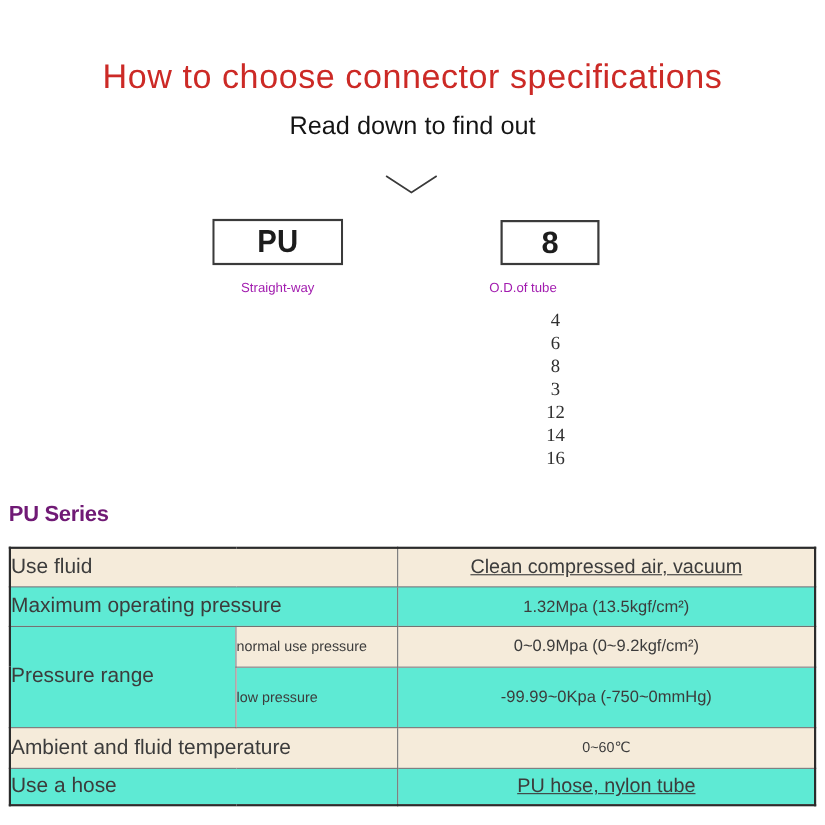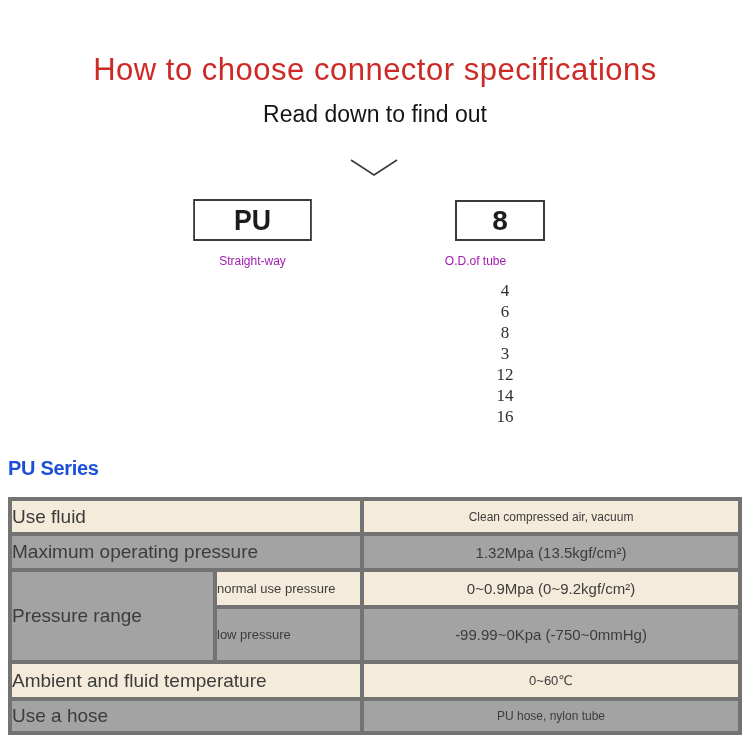--- a/index.html
+++ b/index.html
@@ -71,55 +71,55 @@
     font-size: 17px;
     color: #2f2f2f;
   }
   .options .opt { line-height: 21px; height: 21px; }
   .series-heading {
     position: absolute;
     left: 8px;
     top: 457px;
     font-size: 20px;
     font-weight: 700;
-    color: #1d4ed8;
+    color: #701a75;
     letter-spacing: -0.3px;
   }
   table.spec {
     position: absolute;
     left: 8px;
     top: 497px;
     width: 734px;
     border-collapse: collapse;
     table-layout: fixed;
   }
   table.spec td {
-    border: 4px solid #737373;
+    border: 1px solid #737373;
     padding: 0;
     color: #3c3c3c;
     overflow: hidden;
   }
   table.spec { border: 2px solid #2b2b2b; }
   td.beige { background: #f5ebda; }
-  td.white { background: #a3a3a3; }
+  td.white { background: #5eead4; }
   td.lbl {
     padding-left: 13px;
     font-size: 19px;
     text-align: left;
     vertical-align: middle;
   }
   td.sub {
     font-size: 13px;
     vertical-align: middle;
   }
   td.val {
     text-align: center;
     vertical-align: middle;
   }
-  .fs-lg { font-size: 12px; }
+  .fs-lg { font-size: 18px; text-decoration: underline; }
   .fs-md { font-size: 15px; margin-top: 20px; }
   .fs-sm { font-size: 13px; }
 </style>
 </head>
 <body>
 
 <div class="page">
 
   <div class="title">How to choose connector specifications</div>
   <div class="subtitle">Read down to find out</div>

